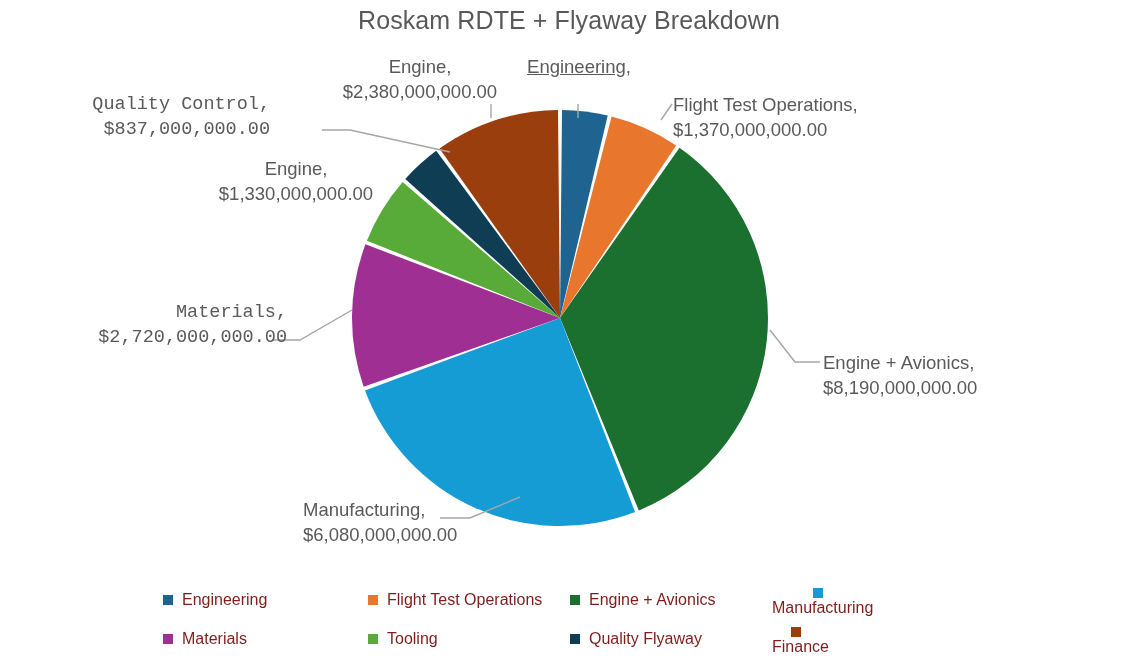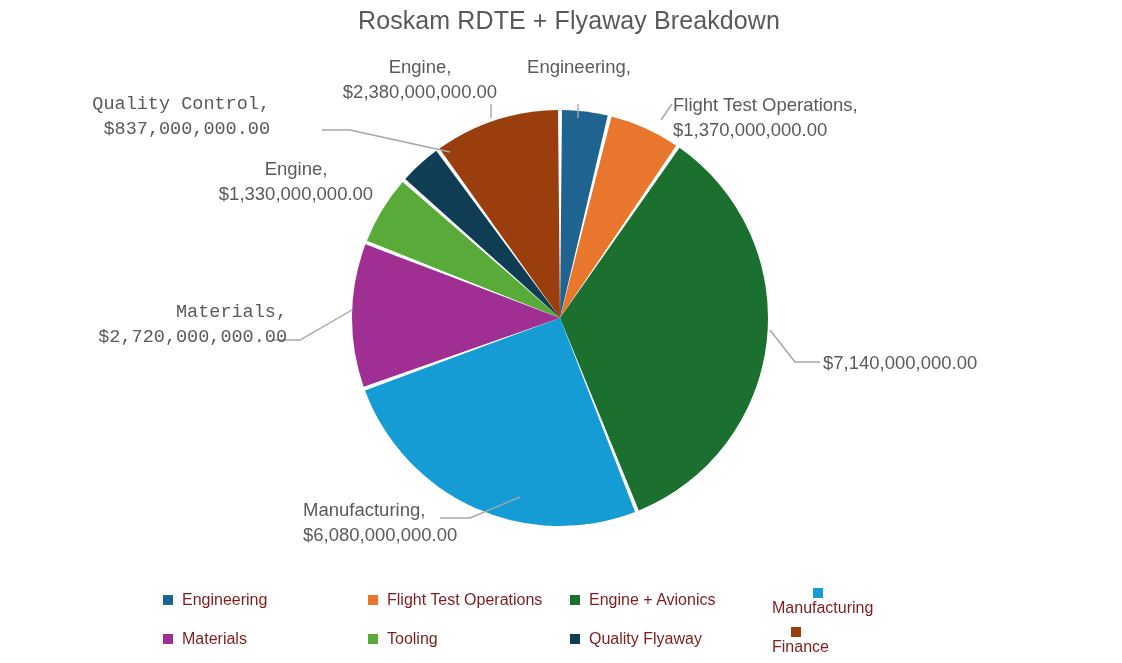--- a/index.html
+++ b/index.html
@@ -110,29 +110,30 @@
         <polyline points="661,120 672,104"></polyline>
         <polyline points="770,330 795,362 820,362"></polyline>
         <polyline points="520,497 470,518 440,518"></polyline>
         <polyline points="352,310 300,340 272,340"></polyline>
         <polyline points="450,152 350,130 322,130"></polyline>
         <polyline points="491,104 491,118"></polyline>
       </g>
   </svg>
 
   <div id="data-labels">
-      <div class="data-label dl-center" style="left: 509px; top: 54px; width: 140px;">
+      <div class="data-label dl-center" style="left: 509px; top: 54px; width: 140px; text-decoration: underline;">
         <span class="lbl-name">Engineering,</span>
       </div>
       <div class="data-label dl-right" style="left: 673px; top: 92px; width: 200px;">
         <span class="lbl-name">Flight Test Operations,</span>
         <span class="lbl-value">$1,370,000,000.00</span>
       </div>
       <div class="data-label dl-right" style="left: 823px; top: 350px; width: 180px;">
-        <span class="lbl-value">$7,140,000,000.00</span>
+        <span class="lbl-name">Engine + Avionics,</span>
+        <span class="lbl-value">$8,190,000,000.00</span>
       </div>
       <div class="data-label dl-right" style="left: 303px; top: 497px; width: 200px;">
         <span class="lbl-name">Manufacturing,</span>
         <span class="lbl-value">$6,080,000,000.00</span>
       </div>
       <div class="data-label dl-left" style="left: 87px; top: 300px; width: 200px;">
         <span class="lbl-name">Materials,</span>
         <span class="lbl-value">$2,720,000,000.00</span>
       </div>
       <div class="data-label dl-center" style="left: 206px; top: 156px; width: 180px;">

